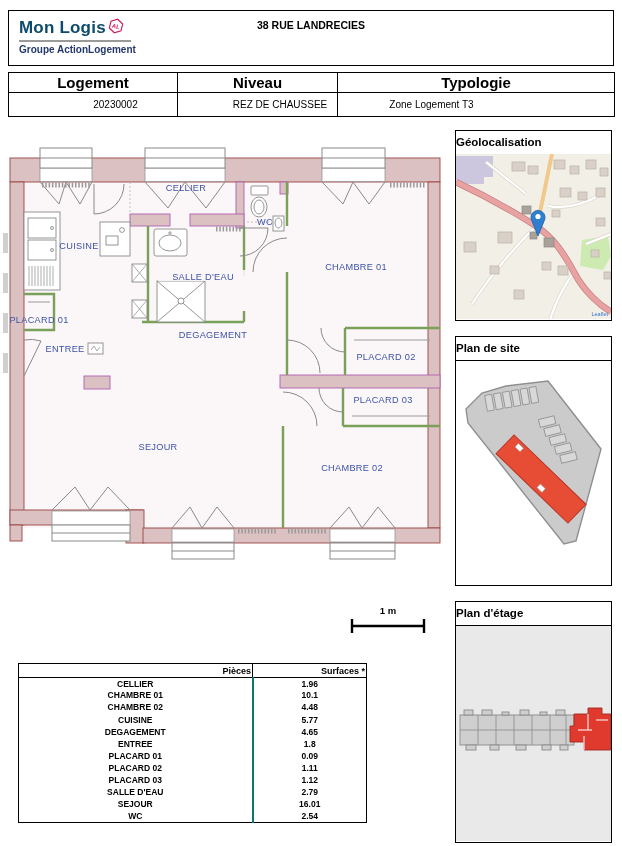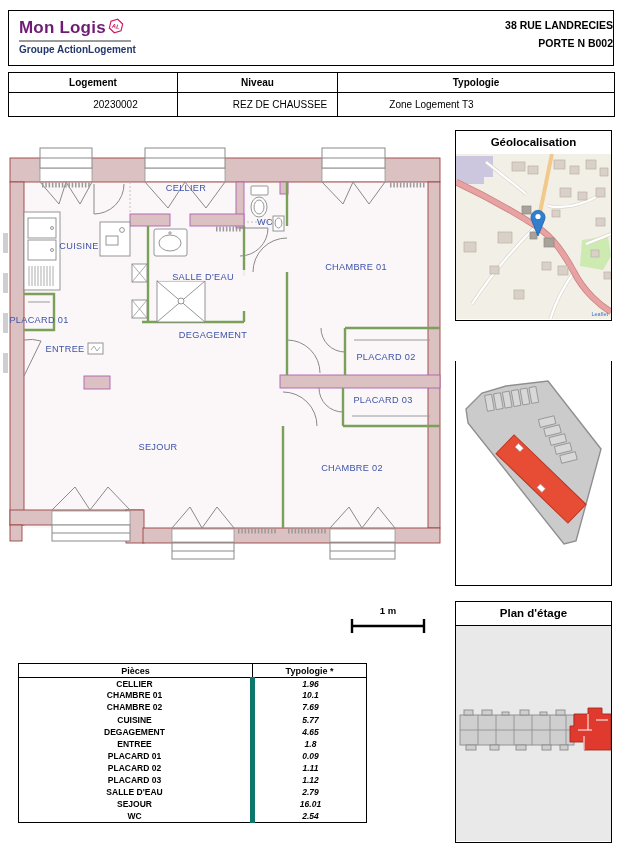--- a/index.html
+++ b/index.html
@@ -8,50 +8,50 @@
     position:relative; width:622px; height:846px; background:#fff;
     font-family:"Liberation Sans", sans-serif; color:#000; overflow:hidden;
   }
   
   .header-box {
     position:absolute; left:8px; top:10px; width:606px; height:56px;
     border:1.6px solid #000; background:#fff;
   }
   .logo { position:absolute; left:10px; top:7px; width:150px; }
   .logo-row { display:flex; align-items:flex-start; }
-  .brand { font-size:17px; font-weight:bold; color:#701a75; letter-spacing:0.2px; }
+  .brand { font-size:17px; font-weight:bold; color:#0c4a6e; letter-spacing:0.2px; }
   .logo-line { width:112px; height:2px; background:#9a9a9a; margin:2px 0 2px 0; }
   .tagline { font-size:10px; font-weight:bold; color:#25386e; }
-  .address { position:absolute; left:0; top:5px; width:100%; text-align:right; }
+  .address { position:absolute; left:0; top:5px; width:100%; text-align:center; }
   .address div { font-size:10.5px; font-weight:bold; margin:3px 0 6px 0; }
   
   table.info {
     position:absolute; left:8px; top:72px; width:606px;
     border-collapse:collapse; table-layout:fixed;
   }
   table.info th, table.info td { border:1px solid #000; text-align:center; }
   table.info { border:1.6px solid #000; }
-  table.info th { font-size:10px; font-weight:bold; height:20px; }
+  table.info th { font-size:15px; font-weight:bold; height:20px; }
   table.info td { font-size:10px; height:24px;padding-left:46px; }
   td.typologie { text-align:center; }
   
   .panel-title {
     position:absolute; left:455px; width:157px; height:25px;
-    border:1.4px solid #000; background:#fff; text-align:center;
+    border:1.4px solid #000; background:#fff; 
     font-size:11.5px; font-weight:bold; line-height:23px;
   }
   .panel-body { position:absolute; left:455px; width:157px; border:1.4px solid #000; border-top:none; overflow:hidden; background:#fff; }
   
   table.surfaces {
     position:absolute; left:18px; top:663px; width:348px;
     border-collapse:collapse; table-layout:fixed; border:1.6px solid #000;
   }
-  table.surfaces th { border:1px solid #000; border-bottom:1.6px solid #000; font-size:9px; font-weight:bold; height:14px; text-align:center; }
+  table.surfaces th { border:1px solid #000; border-bottom:1.6px solid #000; font-size:9px; font-weight:bold; height:14px; text-align:right; }
   table.surfaces td { font-size:8.5px; font-weight:bold; height:12.1px; text-align:center; padding:0; line-height:1; }
-  table.surfaces td.c2 { border-left:5px solid #0f766e;font-style:italic; }
+  table.surfaces td.c2 { border-left:2px solid #0f766e; }
   table.surfaces tr.total td { border-top:1.6px solid #000; height:15px; font-size:9px; }
   svg text { font-family:"Liberation Sans", sans-serif; }
   .abs { position:absolute; }
 </style>
 </head>
 <body>
 
 <div class="page">
 
   <div class="header-box">
@@ -63,21 +63,20 @@
             <path d="M8,1 L14,4.5 L14,11.5 L8,15 L2,11.5 L2,4.5 Z" fill="none" stroke="#cf1d5f" stroke-width="1.2"></path>
             <text x="8" y="10.6" font-size="6" font-weight="bold" text-anchor="middle" fill="#cf1d5f">AL</text>
           </g>
         </svg>
       </div>
       <div class="logo-line"></div>
       <div class="tagline">Groupe ActionLogement</div>
     </div>
     <div class="address">
       <div>38 RUE LANDRECIES</div>
-      <div>PORTE N B002</div>
     </div>
   </div>
 
   <table class="info">
     <colgroup>
         <col style="width:169px">
         <col style="width:160px">
         <col style="width:277px">
       </colgroup>
     <tbody>
@@ -294,20 +293,21 @@
         <rect x="74" y="78" width="7" height="7"></rect>
       </g>
       <g>
         <path d="M82,82 L75.5,66 A7,7 0 1 1 88.5,66 Z" fill="#2f7ed0" stroke="#1b5fa8" stroke-width="0.8"></path>
         <circle cx="82" cy="62.5" r="2.6" fill="#fff"></circle>
       </g>
       <text x="152" y="162" font-size="5.5" text-anchor="end" fill="#3377cc">Leaflet</text>
     </svg>
   </div>
 
+  <div class="panel-title" style="top:336px">Plan de site</div>
   <div class="panel-body" style="top:361px;height:225px">
     <svg width="155" height="223" viewBox="0 0 155 223">
       <rect width="155" height="223" fill="#fff"></rect>
       <path d="M50,25 L92,20 L145,88 L120,180 L108,183 L12,62 L10,48 L26,32 Z" fill="#cbcbcb" stroke="#8f8f8f" stroke-width="1.4"></path>
       <g transform="rotate(-10 55 40)" fill="#d8d8d8" stroke="#8f8f8f" stroke-width="0.8">
         <rect x="30" y="30" width="7" height="16"></rect>
           <rect x="39" y="30" width="7" height="16"></rect>
         <rect x="48" y="30" width="7" height="16"></rect>
           <rect x="57" y="30" width="7" height="16"></rect>
         <rect x="66" y="30" width="7" height="16"></rect>
@@ -363,33 +363,33 @@
   </div>
 
   <table class="surfaces">
     <colgroup>
         <col style="width:234px">
         <col style="width:114px">
       </colgroup>
     <tbody>
         <tr>
       <th>Pièces</th>
-      <th>Typologie *</th>
+      <th>Surfaces *</th>
     </tr>
     <tr>
           <td>CELLIER</td>
           <td class="c2">1.96</td>
         </tr>
     <tr>
           <td>CHAMBRE 01</td>
           <td class="c2">10.1</td>
         </tr>
     <tr>
           <td>CHAMBRE 02</td>
-          <td class="c2">7.69</td>
+          <td class="c2">4.48</td>
         </tr>
     <tr>
           <td>CUISINE</td>
           <td class="c2">5.77</td>
         </tr>
     <tr>
           <td>DEGAGEMENT</td>
           <td class="c2">4.65</td>
         </tr>
     <tr>

